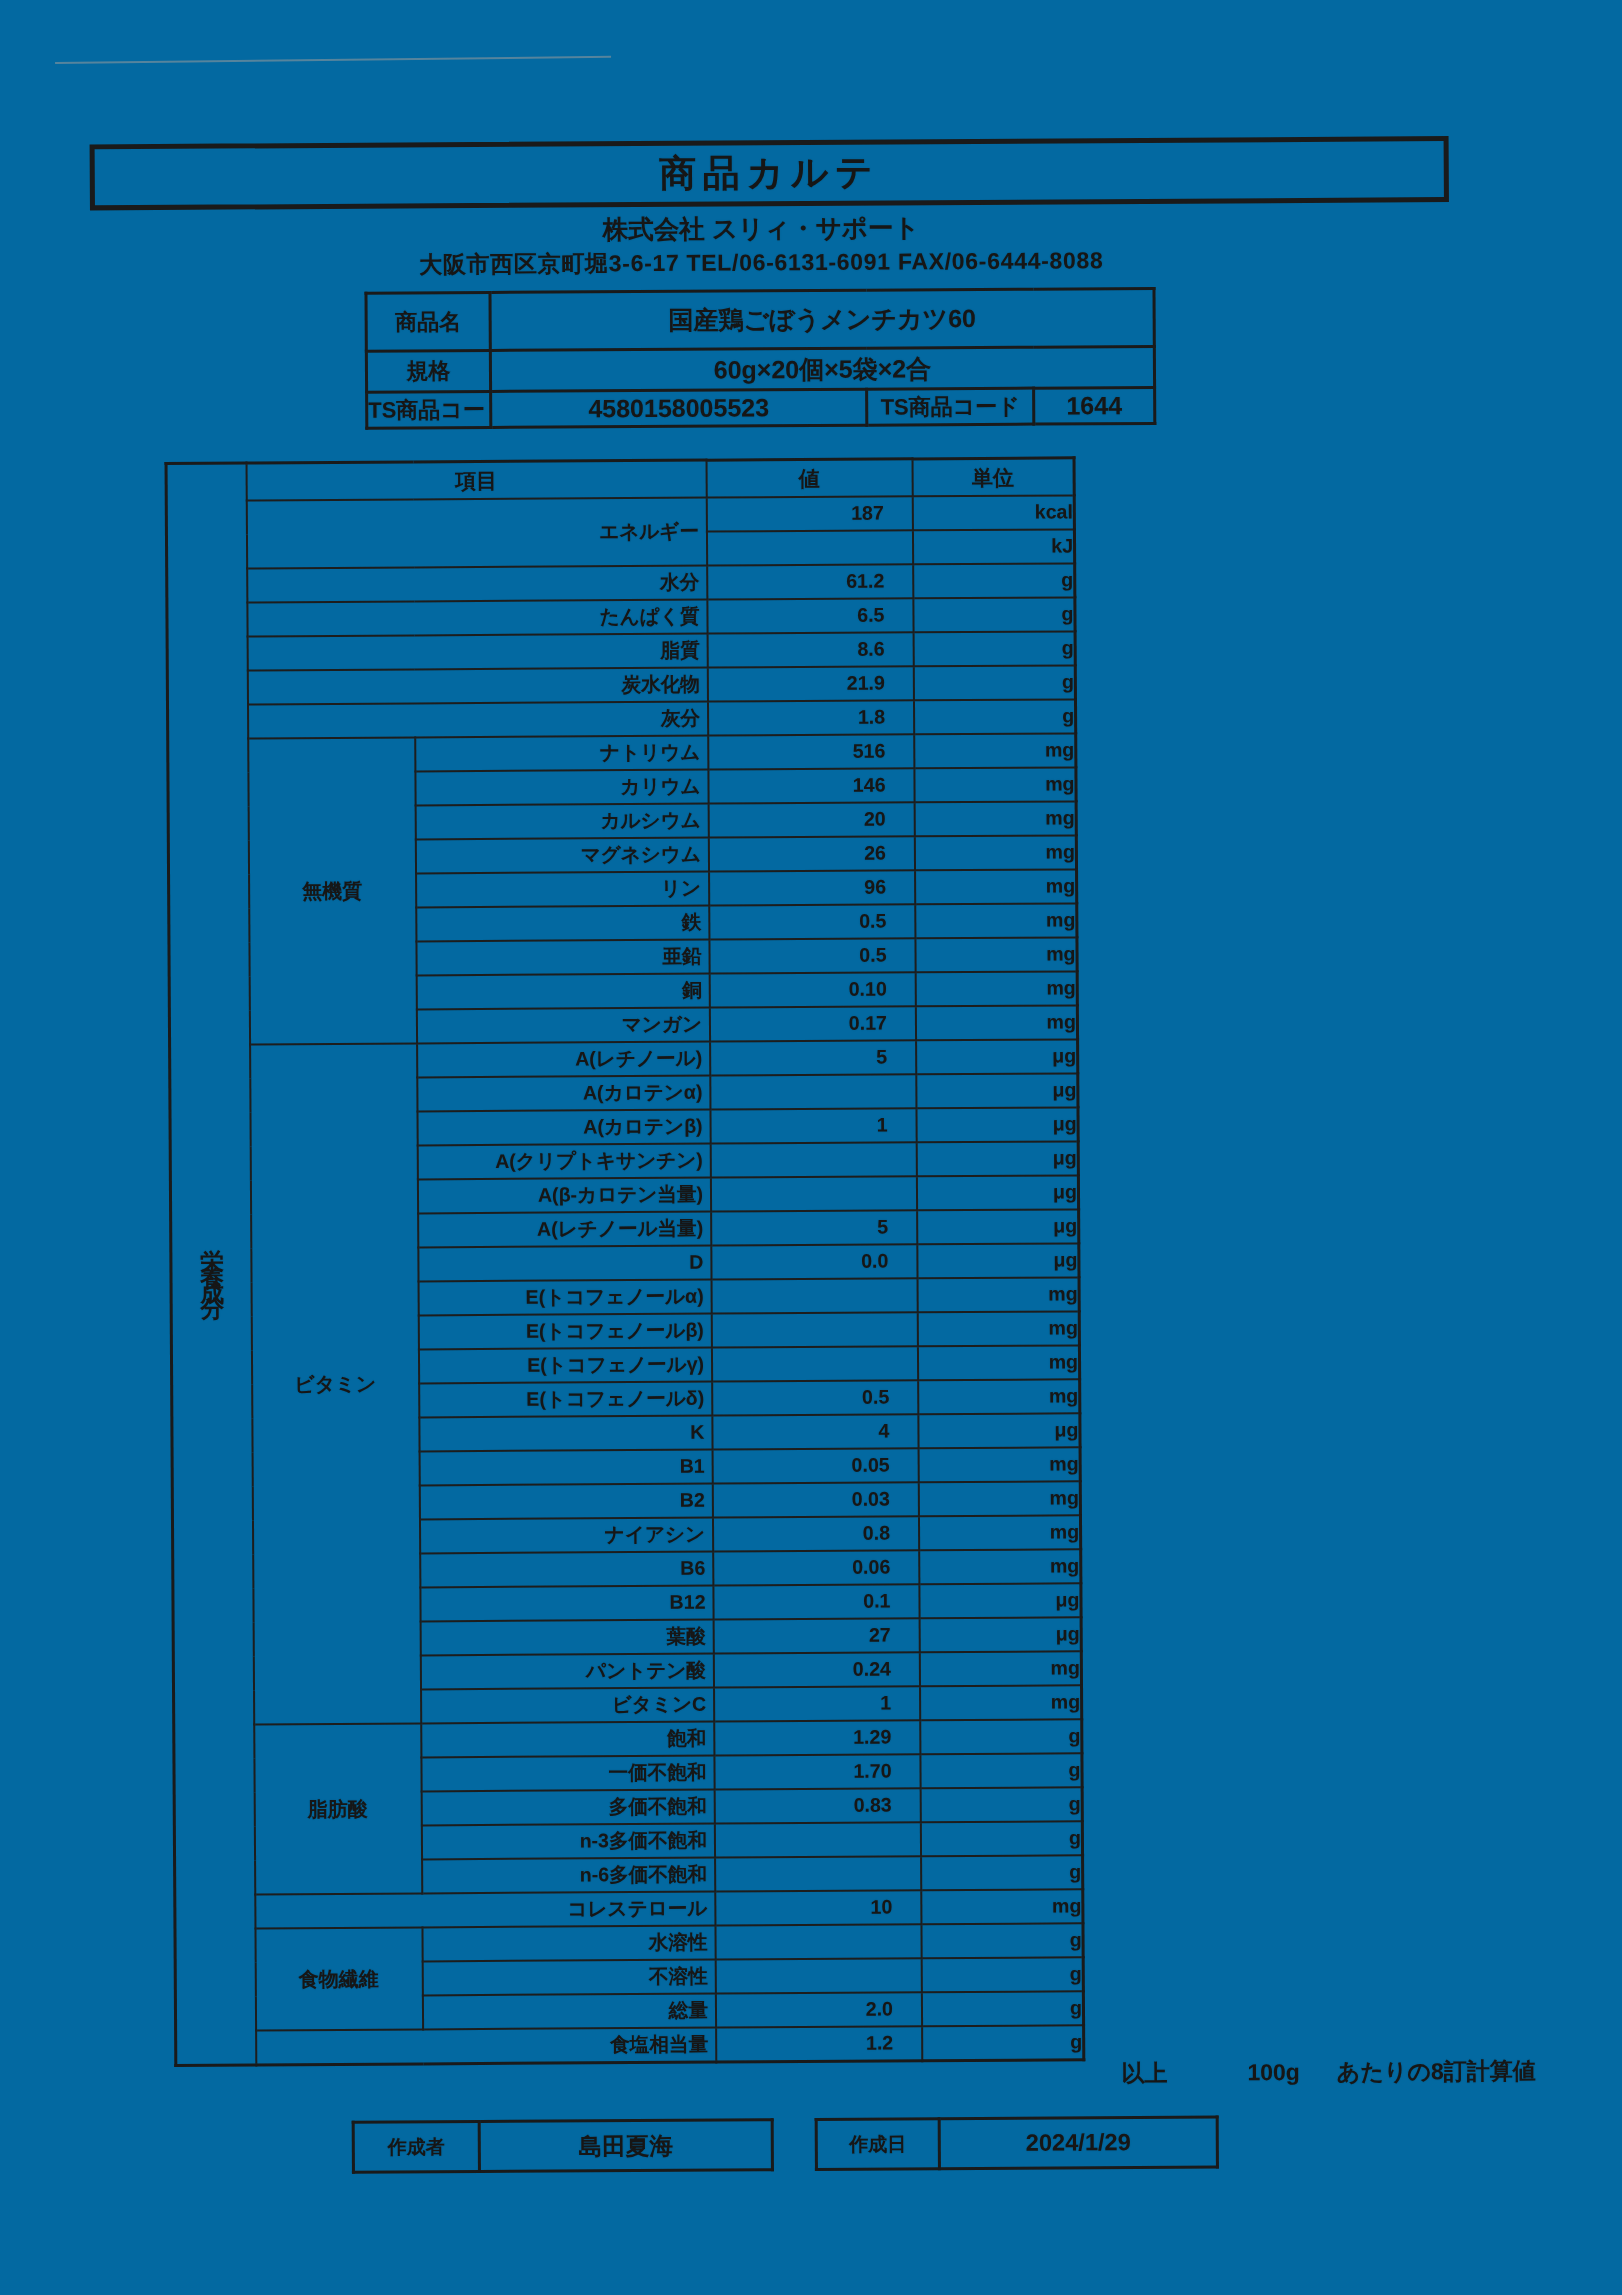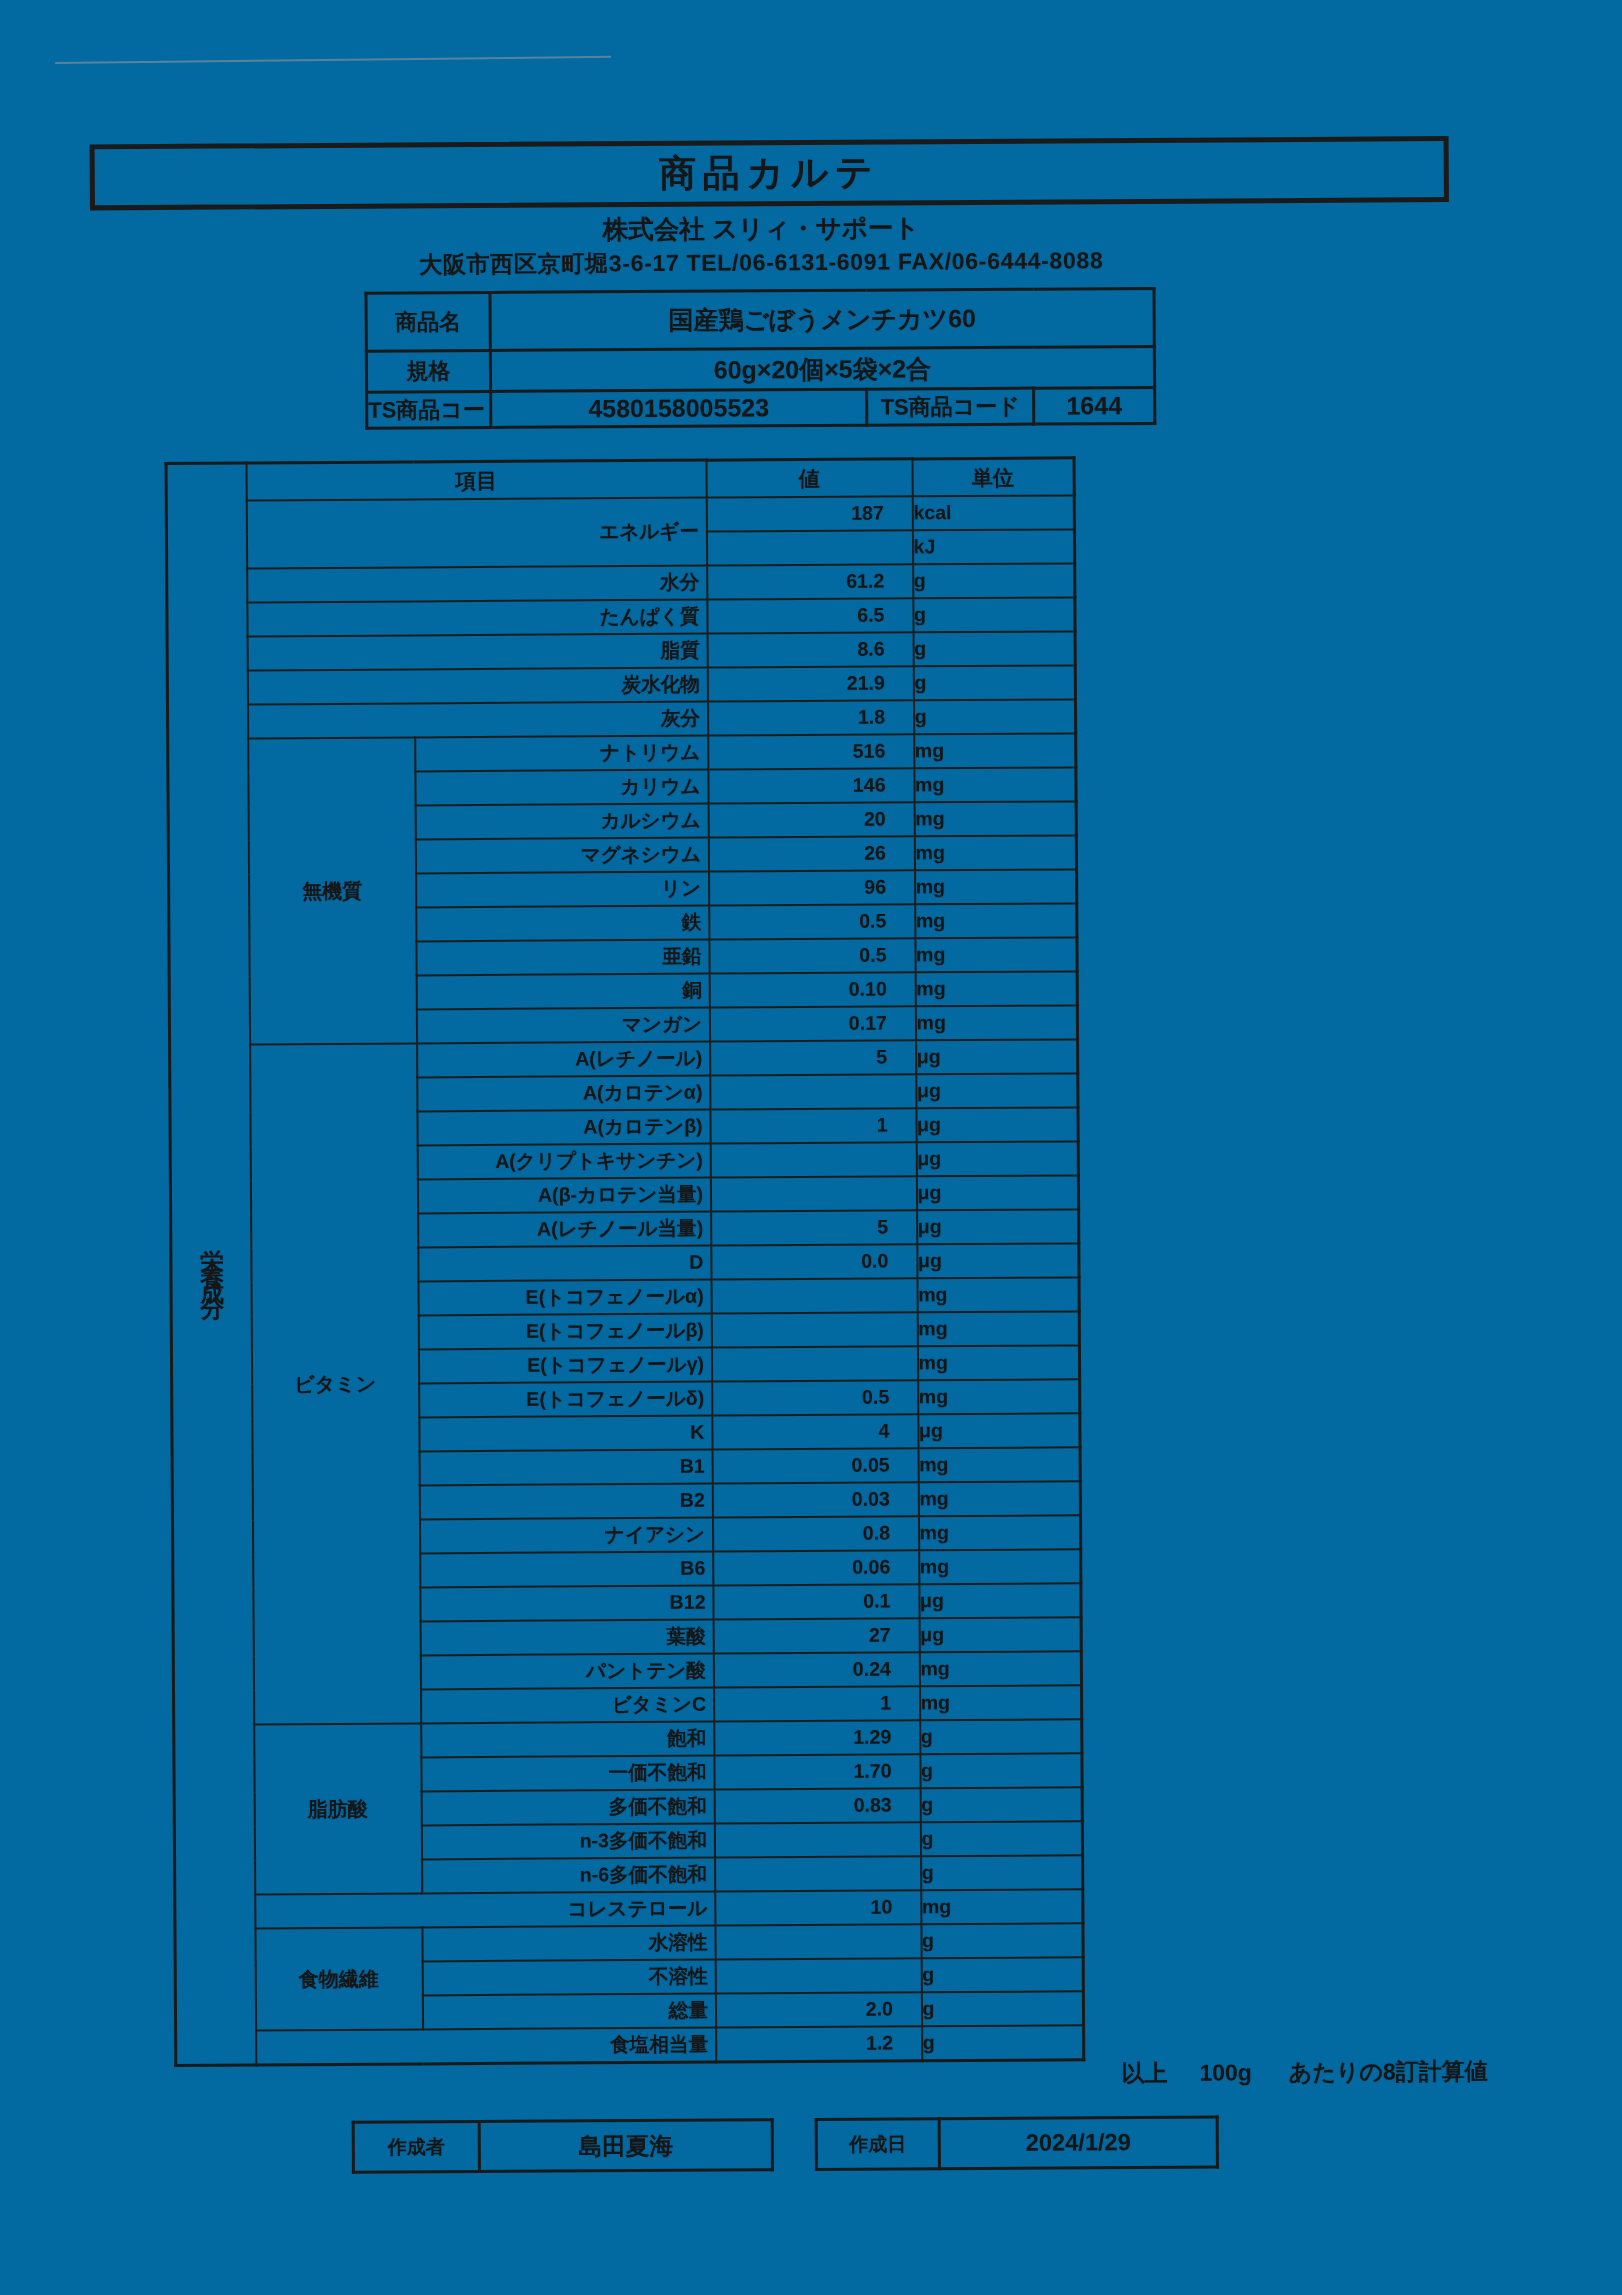--- a/index.html
+++ b/index.html
@@ -40,26 +40,26 @@
   .ntable th,.ntable td{
     border-style:solid;border-color:#1d1d1d;border-width:2.6px 2px;
     font-size:19.6px;height:32px;line-height:1;}
   .ntable th{font-size:21px;text-align:center;font-weight:600;height:35px;}
   .ntable .side{vertical-align:middle;text-align:center;}
   .ntable .side .v{writing-mode:vertical-rl;display:inline-block;
     font-size:23.6px;letter-spacing:15.7px;font-weight:600;}
   .ntable .grp{text-align:center;font-size:20px;vertical-align:middle;}
   .ntable .nm{text-align:right;padding-right:6.5px;}
   .ntable .vl{text-align:right;padding-right:27.5px;}
-  .ntable .un{text-align:left;}
+  .ntable .un{text-align:right;}
 
   
   .note{position:absolute;left:1116px;top:2060px;display:flex;align-items:baseline;
     font-size:23px;font-weight:700;}
-  .note .n2{margin-left:32px;}
+  .note .n2{margin-left:80px;}
   .note .n3{margin-left:37px;}
 
   
   .ftable{position:absolute;top:2118px;}
   .ftable td{border:3.9px solid #1a1a1a;height:47px;text-align:center;font-weight:700;}
   .ftable .lab{font-size:19px;}
   .ftable .val{font-size:23.6px;}
   .fa{left:346px;width:422px;}
   .fd{left:809px;width:404px;}
 </style>

